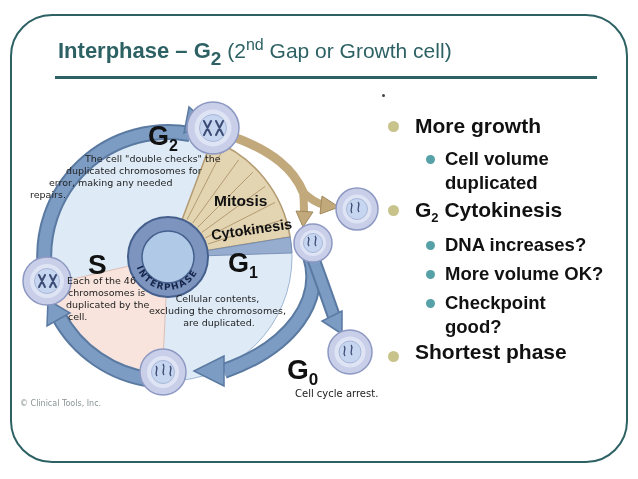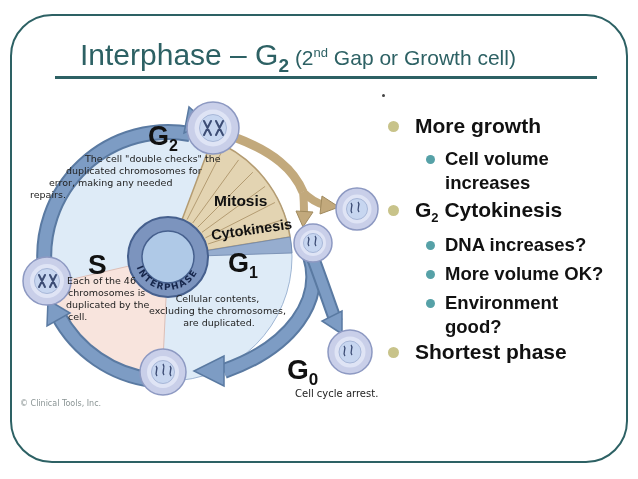--- a/index.html
+++ b/index.html
@@ -2,24 +2,24 @@
 <html><head>
 <meta charset="utf-8">
 <style>
   html,body{margin:0;padding:0;background:#ffffff;}
   .stage{position:relative;width:638px;height:479px;background:#fff;overflow:hidden;
          font-family:"Liberation Sans",sans-serif;}
   .frame{position:absolute;left:10px;top:14px;width:614px;height:445px;
          border:2px solid #2d6164;border-radius:42px;}
   
   .title{position:absolute;left:58px;top:38px;color:#2d6164;white-space:nowrap;}
-  .t-bold{font-weight:normal;font-size:30px;margin-left:22px;}
+  .t-bold{font-weight:bold;font-size:22px;}
   .t-sub{font-weight:bold;font-size:19px;position:relative;top:7px;}
   .t-reg{font-size:21px;}
-  .t-sup{font-size:13px;position:relative;top:-8px;}
+  .t-sup{font-size:16px;position:relative;top:-8px;}
   .underline{position:absolute;left:55px;top:76px;width:542px;height:3px;background:#2d6164;}
   .stray-dot{position:absolute;left:382px;top:94px;width:3px;height:3px;border-radius:50%;background:#444;}
   
   .bullets{position:absolute;left:388px;top:104px;width:245px;color:#111;}
   .row{position:absolute;display:flex;align-items:flex-start;}
   .row .dot{flex:0 0 auto;border-radius:50%;}
   .l1 .dot{width:11px;height:11px;background:#c8c38a;margin-top:8px;}
   .l1 .btxt{font-size:21px;font-weight:bold;line-height:26px;margin-left:16px;}
   .l2{left:38px;}
   .l2 .dot{width:9px;height:9px;background:#56a1a7;margin-top:8px;}
@@ -187,42 +187,42 @@
 
   <div class="bullets">
 
     <div class="row l1" style="top:9px;">
       <span class="dot"></span>
       <span class="btxt">More growth</span>
     </div>
 
     <div class="row l2" style="top:43px;">
       <span class="dot"></span>
-      <span class="btxt" style="width:120px;">Cell volume increases</span>
+      <span class="btxt" style="width:120px;">Cell volume duplicated</span>
     </div>
 
     <div class="row l1" style="top:93px;">
       <span class="dot"></span>
       <span class="btxt"><span>G</span><span class="g2sub">2</span><span> Cytokinesis</span></span>
     </div>
 
     <div class="row l2" style="top:129px;">
       <span class="dot"></span>
       <span class="btxt" style="width:180px;">DNA increases?</span>
     </div>
 
     <div class="row l2" style="top:158px;">
       <span class="dot"></span>
       <span class="btxt" style="width:180px;">More volume OK?</span>
     </div>
 
     <div class="row l2" style="top:187px;">
       <span class="dot"></span>
-      <span class="btxt" style="width:125px;">Environment good?</span>
-    </div>
-
-    <div class="row l1" style="top:235px;">
+      <span class="btxt" style="width:125px;">Checkpoint good?</span>
+    </div>
+
+    <div class="row l1" style="top:235px;align-items:center;">
       <span class="dot"></span>
       <span class="btxt">Shortest phase</span>
     </div>
 
   </div>
 </div>
 
 </body></html>

